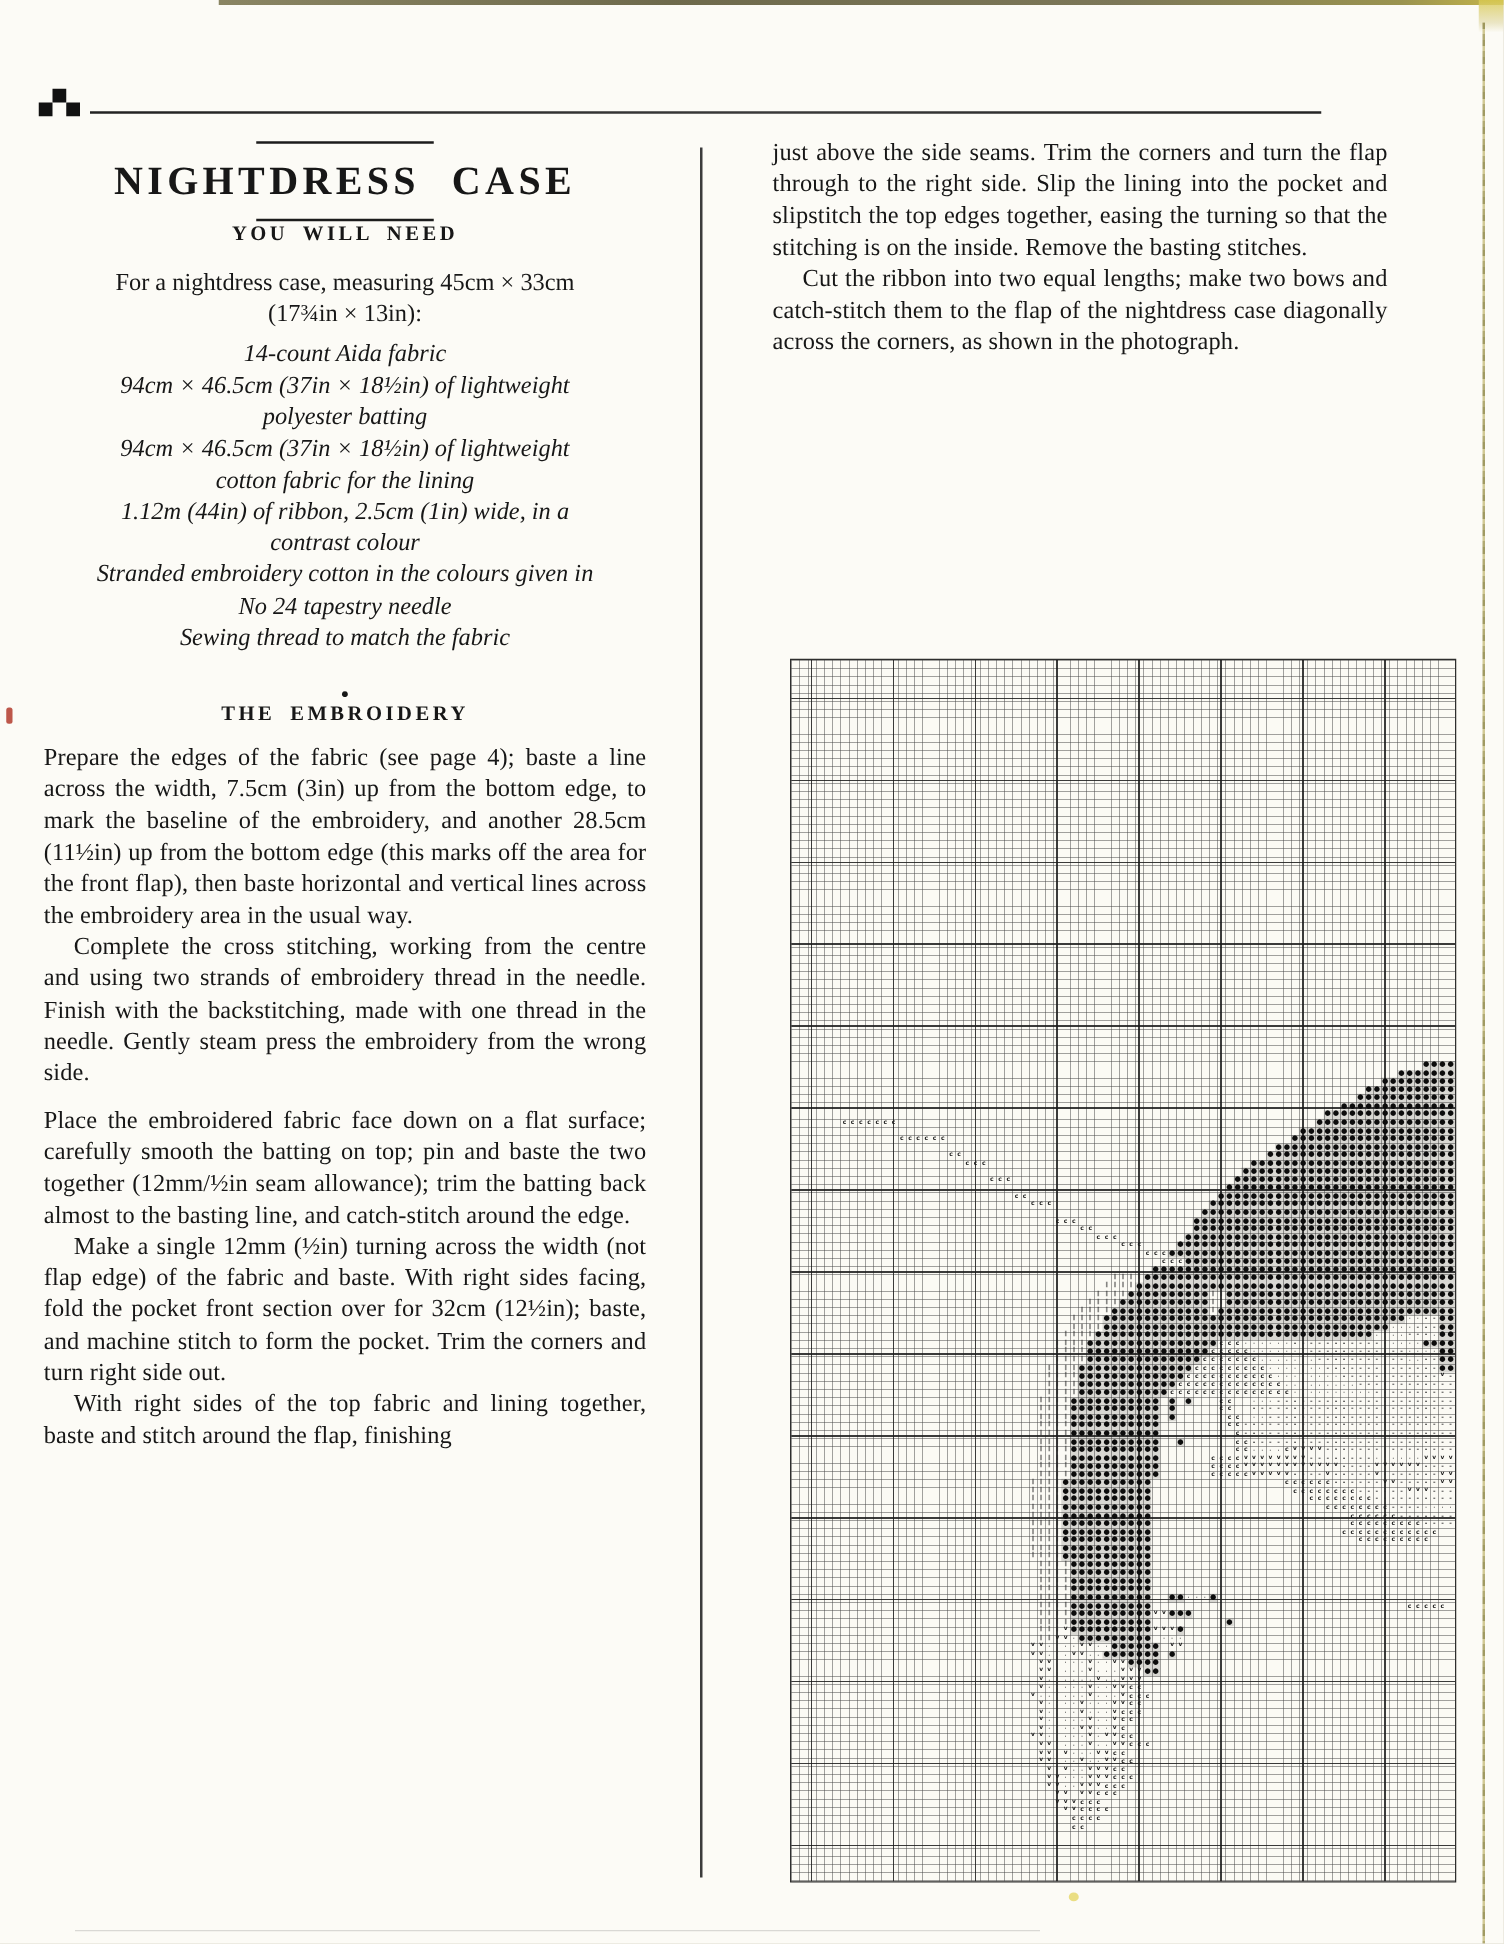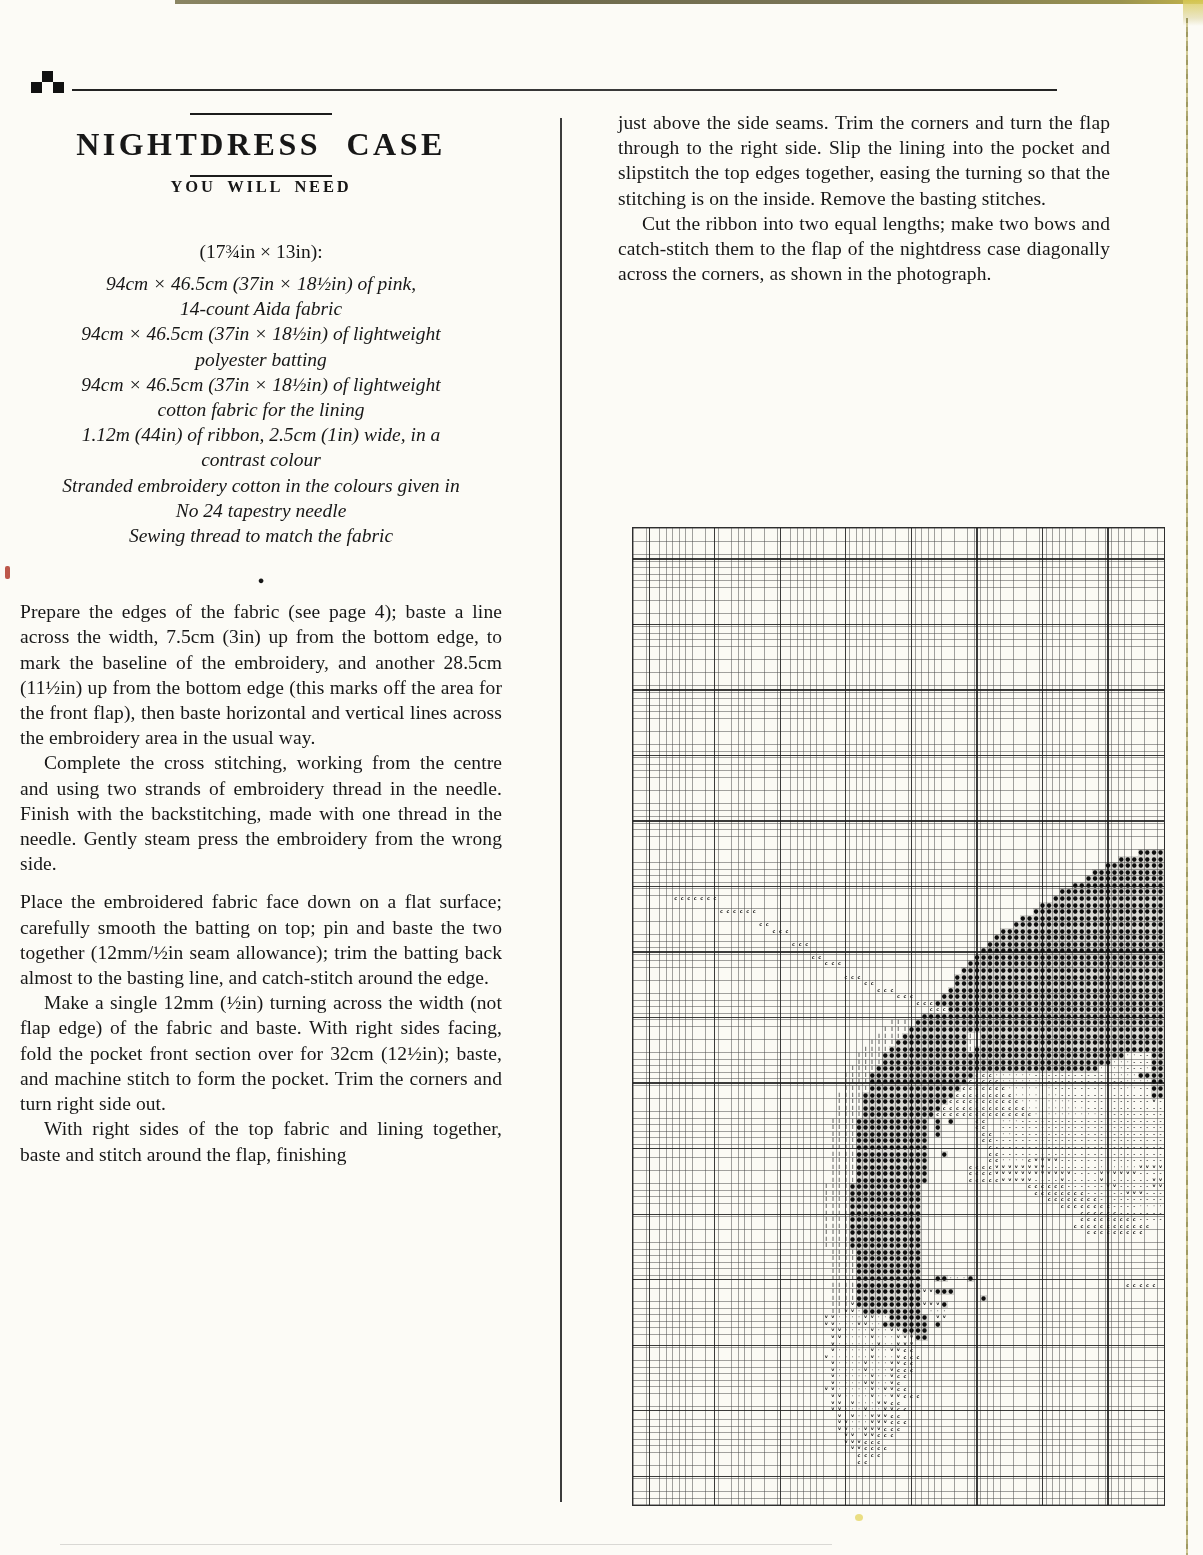--- a/index.html
+++ b/index.html
@@ -21,21 +21,21 @@
   .ornament{position:absolute;left:31px;top:71px;width:34px;height:22px;}
   .ornament .sq{position:absolute;width:11px;height:11px;background:#111;}
   .ornament .sq1{left:11px;top:0;}
   .ornament .sq2{left:0;top:11px;}
   .ornament .sq3{left:22px;top:11px;}
   .top-rule{position:absolute;left:72px;top:89px;width:985px;height:2.4px;
             background:linear-gradient(to right,#222 0%,#3a3a3a 55%,#242424 100%);}
   .col-divider{position:absolute;left:560px;top:118px;width:1.6px;height:1384px;background:#3c3c3c;}
 
   
-  .left-col{position:absolute;left:20px;top:106px;width:482px;}
+  .left-col{position:absolute;left:35px;top:106px;width:482px;}
   .right-col{position:absolute;left:618px;top:110px;width:492px;}
 
   .title-rule{width:142px;height:0;border-top:2.6px solid #1c1c1c;margin:0 auto;}
   .title-rule-top{margin-top:7px;}
   h1.doc-title{margin:11px 0 12px 0;text-align:center;font-size:32px;font-weight:600;
                letter-spacing:3.5px;word-spacing:14px;white-space:nowrap;}
   h2.sect{margin:0;text-align:center;font-size:16.5px;font-weight:bold;
           letter-spacing:2.8px;word-spacing:5px;}
   .h-ywn{margin-top:31px;}
   .h-emb{margin-top:24px;}
@@ -85,40 +85,40 @@
   <div class="top-rule"></div>
   <div class="col-divider"></div>
 
   <div class="left-col">
     <div class="title-rule title-rule-top"></div>
     <h1 class="doc-title">NIGHTDRESS CASE</h1>
     <div class="title-rule"></div>
 
     <h2 class="sect h-ywn">YOU WILL NEED</h2>
     <p class="centered">
-      <br>
+      <span>For a nightdress case, measuring 45cm × 33cm</span><br>
       <span>(17¾in × 13in):</span>
     </p>
 
     <div class="materials">
-      <div>94cm × 46.5cm (37in × 18½in) of pink,</div>
       <div>14-count Aida fabric</div>
       <div>94cm × 46.5cm (37in × 18½in) of lightweight</div>
       <div>polyester batting</div>
       <div>94cm × 46.5cm (37in × 18½in) of lightweight</div>
       <div>cotton fabric for the lining</div>
       <div>1.12m (44in) of ribbon, 2.5cm (1in) wide, in a</div>
       <div>contrast colour</div>
       <div>Stranded embroidery cotton in the colours given in</div>
       <div>No 24 tapestry needle</div>
       <div>Sewing thread to match the fabric</div>
     </div>
 
     <div class="bullet-sep">●</div>
 
+    <h2 class="sect h-emb">THE EMBROIDERY</h2>
     <p class="body">Prepare the edges of the fabric (see page 4); baste a line across the width, 7.5cm (3in) up from the bottom edge, to mark the baseline of the embroidery, and another 28.5cm (11½in) up from the bottom edge (this marks off the area for the front flap), then baste horizontal and vertical lines across the embroidery area in the usual way.</p>
     <p class="body ind">Complete the cross stitching, working from the centre and using two strands of embroidery thread in the needle. Finish with the backstitching, made with one thread in the needle. Gently steam press the embroidery from the wrong side.</p>
 
     <p class="body">Place the embroidered fabric face down on a flat surface; carefully smooth the batting on top; pin and baste the two together (12mm/½in seam allowance); trim the batting back almost to the basting line, and catch-stitch around the edge.</p>
     <p class="body ind">Make a single 12mm (½in) turning across the width (not flap edge) of the fabric and baste. With right sides facing, fold the pocket front section over for 32cm (12½in); baste, and machine stitch to form the pocket. Trim the corners and turn right side out.</p>
     <p class="body ind">With right sides of the top fabric and lining together, baste and stitch around the flap, finishing</p>
   </div>
 
   <div class="right-col">
     <p class="body">just above the side seams. Trim the corners and turn the flap through to the right side. Slip the lining into the pocket and slipstitch the top edges together, easing the turning so that the stitching is on the inside. Remove the basting stitches.</p>

